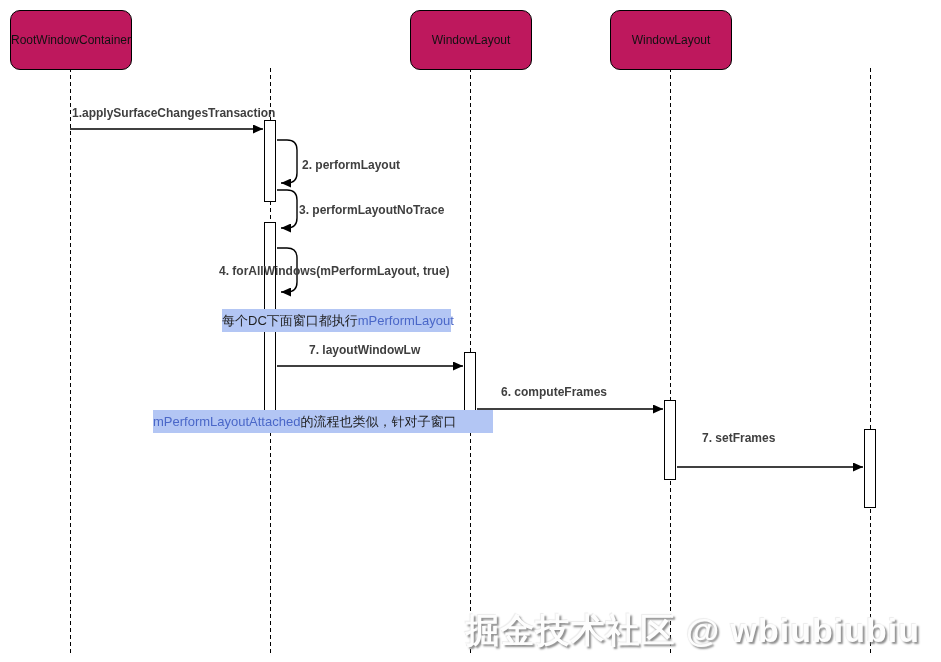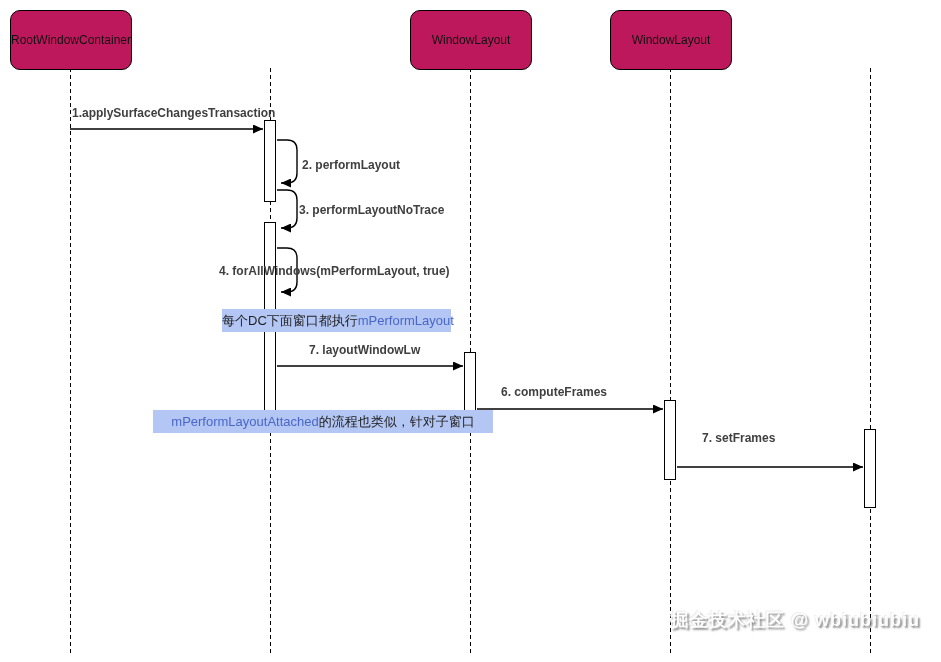--- a/index.html
+++ b/index.html
@@ -18,27 +18,27 @@
   }
   .bar{
     position:absolute;width:12px;background:#fff;border:1.2px solid #000;
     box-sizing:border-box;z-index:2;
   }
   .msg-label{
     position:absolute;font-size:12px;color:var(--label-text,#3f3f3f);
     white-space:nowrap;z-index:4;font-weight:bold;
   }
   .note{
-    position:absolute;height:23px;line-height:23px;text-align:center;
+    position:absolute;height:23px;line-height:23px;
     background:var(--note-bg,#b3c6f4);font-size:13px;z-index:4;white-space:nowrap;
   }
   .note .dark{color:var(--note-text,#1f1f1f)}
   .note .accent{color:var(--note-accent,#4a67c8)}
   .watermark{
-    position:absolute;top:608px;right:21px;font-size:18px;font-weight:bold;
+    position:absolute;top:608px;right:21px;font-size:34px;font-weight:bold;
     color:var(--watermark,#fdfdfd);letter-spacing:1px;white-space:nowrap;z-index:6;
     text-shadow:2px 2px 2px #8f8f8f, -1px -1px 1px #ececec;
   }
 </style>
 </head>
 <body>
 
 <div class="stage">
 
   <svg class="layer lifelines-layer">

